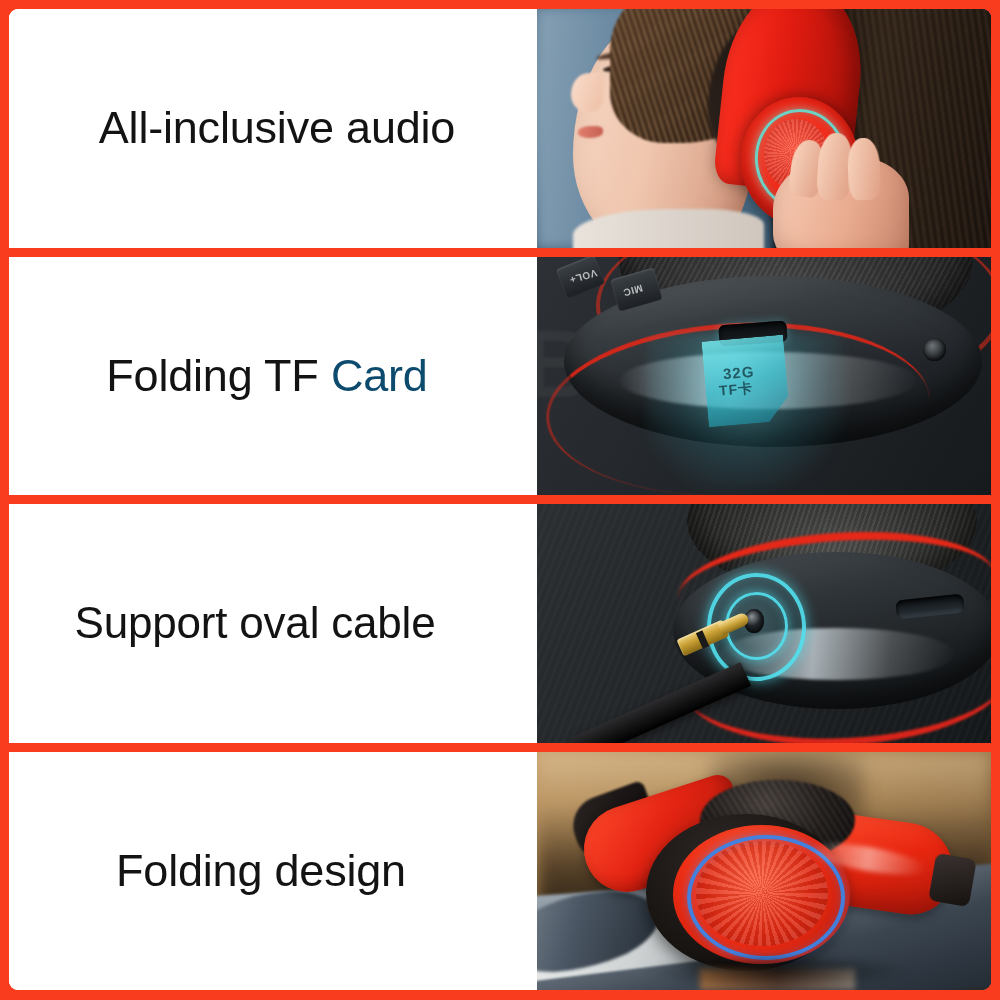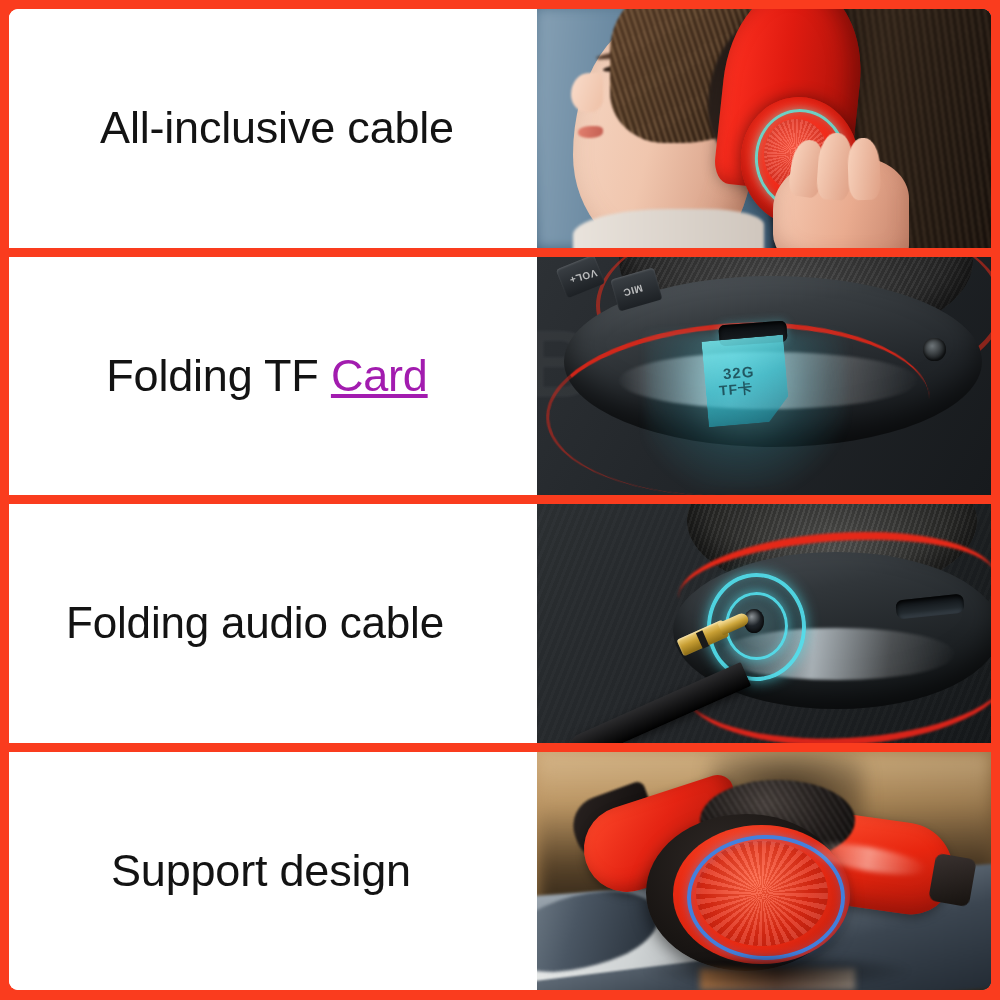--- a/index.html
+++ b/index.html
@@ -61,21 +61,21 @@
     text-align: center;
     letter-spacing: -0.2px;
     padding: 0 26px;
     font-weight: 400;
   }
   .label-text.two-line { font-size: 45px; }
   .label-cell.r1 .label-text { padding-left: 34px; }
   .label-cell.r2 .label-text { transform: translateX(-6px); }
   .label-cell.r3 .label-text { transform: translateX(-18px); font-size: 44px; }
   .label-cell.r4 .label-text { transform: translateX(-12px); }
-  .label-text .muted { color: #a21caf; text-decoration: underline; }
+  .label-text .muted { color: #0c4a6e; }
 
   .photo-cell {
     position: relative;
     flex: 1 1 auto;
     overflow: hidden;
     background: #1b1f24;
   }
   .photo {
     position: absolute;
     inset: 0;
@@ -575,21 +575,21 @@
 </style>
 </head>
 <body>
 
 <div class="poster">
   <div class="poster-inner">
 
     <div class="feature-row">
       <div class="label-cell r1">
         <div class="label-text two-line">
-          <span>All-inclusive cable</span><br>
+          <span>All-inclusive audio</span><br>
         </div>
       </div>
       <div class="photo-cell">
         <div class="photo p1">
           <div class="p1-bgband"></div>
           <div class="p1-darkright"></div>
           <div class="p1-hair-r"></div>
           <div class="p1-face"></div>
           <div class="p1-nose"></div>
           <div class="p1-lip"></div>
@@ -638,21 +638,21 @@
           <div class="p2-card-t2">TF卡</div>
           <div class="p2-jack"></div>
         </div>
       </div>
     </div>
 
     <div class="row-divider"></div>
 
     <div class="feature-row">
       <div class="label-cell r3">
-        <div class="label-text">Folding audio cable</div>
+        <div class="label-text">Support oval cable</div>
       </div>
       <div class="photo-cell">
         <div class="photo p3">
           <div class="p3-cushion"></div>
           <div class="p3-redtop"></div>
           <div class="p3-body"></div>
           <div class="p3-hilite"></div>
           <div class="p3-redbot"></div>
           <div class="p3-slot2"></div>
           <div class="p3-glowfill"></div>
@@ -664,21 +664,21 @@
           <div class="p3-plug-band"></div>
           <div class="p3-plug-tip"></div>
         </div>
       </div>
     </div>
 
     <div class="row-divider"></div>
 
     <div class="feature-row">
       <div class="label-cell r4">
-        <div class="label-text">Support design</div>
+        <div class="label-text">Folding design</div>
       </div>
       <div class="photo-cell">
         <div class="photo p4">
           <div class="p4-bg-blur"></div>
           <div class="p4-darkband"></div>
           <div class="p4-mag"></div>
           <div class="p4-mag-page"></div>
           <div class="p4-roll"></div>
           <div class="p4-headband-pad"></div>
           <div class="p4-headband"></div>

